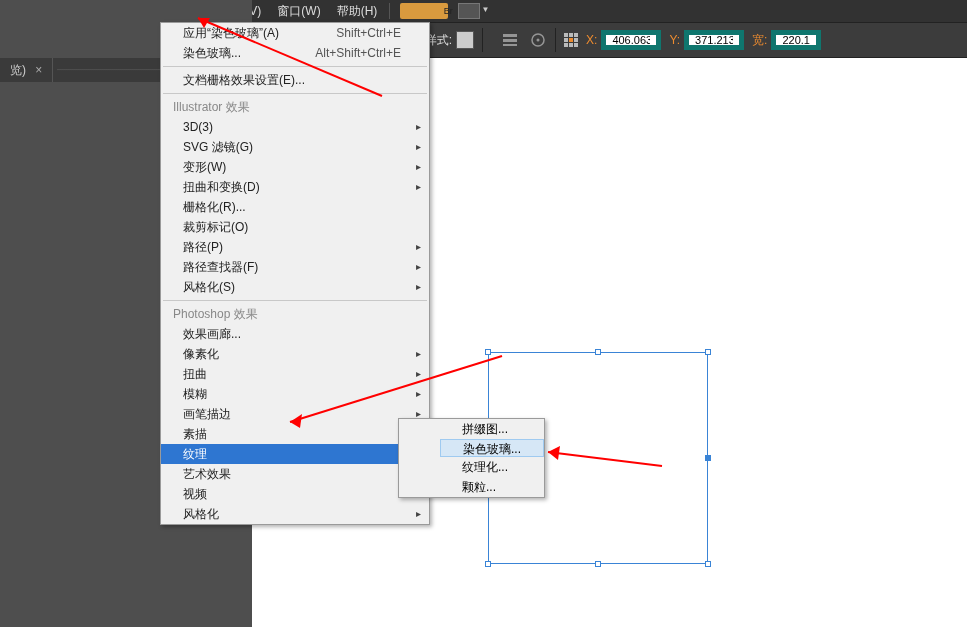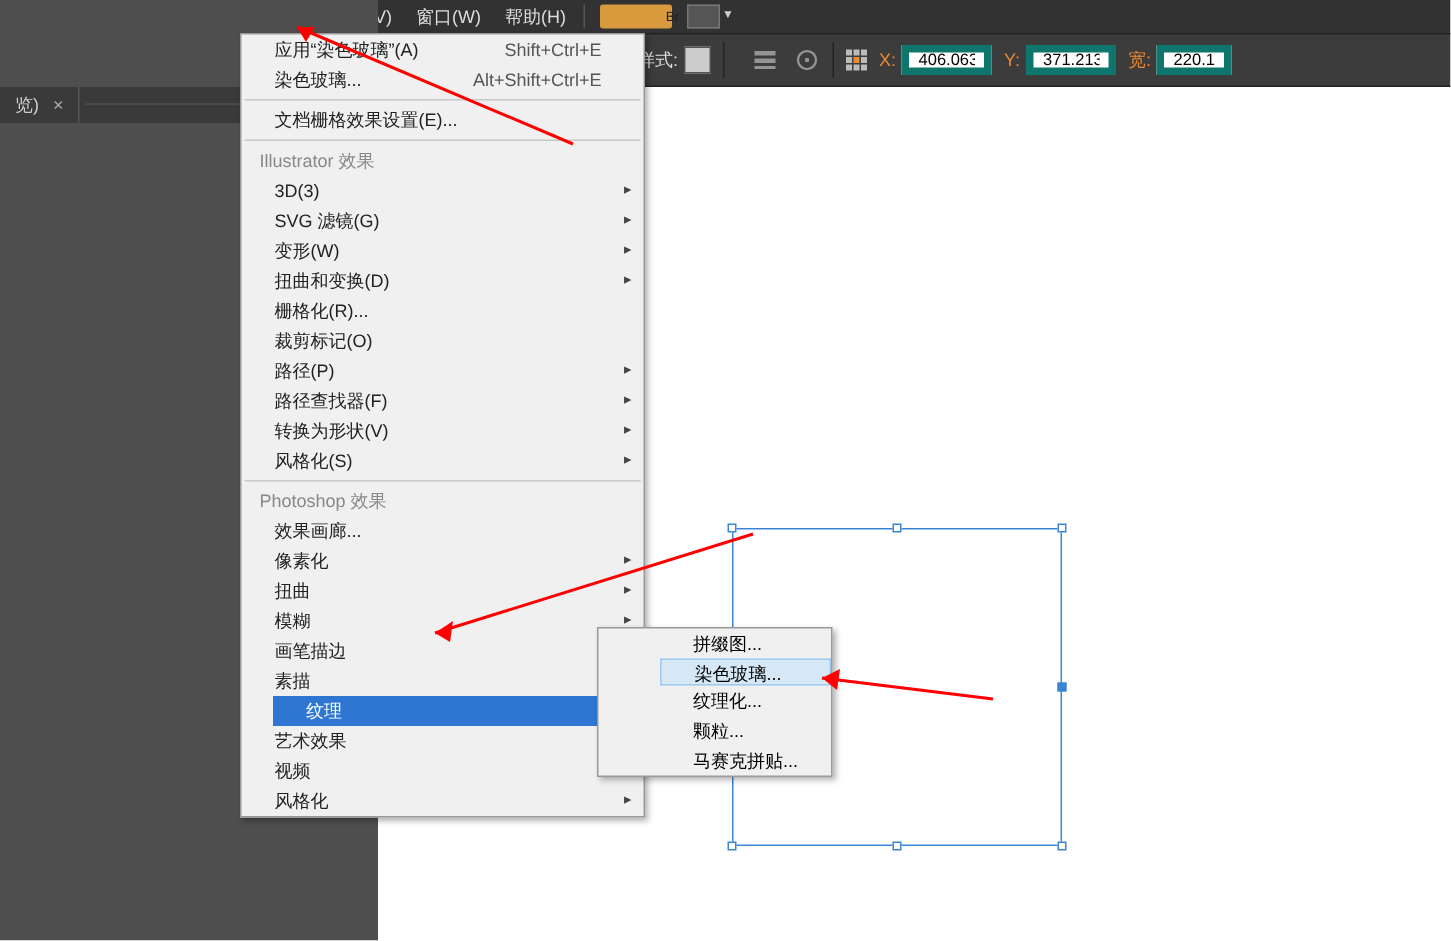--- a/index.html
+++ b/index.html
@@ -43,21 +43,21 @@
   .selrect .handle.mr { right:-4px; top:calc(50% - 3px); background:#3a84d6; }
   .selrect .handle.bl { left:-4px; bottom:-4px; }
   .selrect .handle.bm { left:calc(50% - 3px); bottom:-4px; }
   .selrect .handle.br { right:-4px; bottom:-4px; }
 
   
   .menu-panel { position:absolute; background:#f0f0f0; border:1px solid #9a9a9a; box-shadow:2px 2px 4px rgba(0,0,0,0.3); color:#222; }
   .menu-panel .row { height:20px; line-height:20px; padding:0 22px 0 22px; white-space:nowrap; position:relative; font-size:12px; cursor:default; }
   .menu-panel .row.hassub::after { content:"▸"; position:absolute; right:8px; top:0; color:#444; font-size:10px; }
   .menu-panel .row .shortcut { position:absolute; right:28px; color:#555; }
-  .menu-panel .row.highlight { background:#2e76d1; color:#fff;margin-left:21px; }
+  .menu-panel .row.highlight { background:#2e76d1; color:#fff; }
   .menu-panel .row.highlight::after { color:#fff; }
   .menu-panel .hr { height:1px; background:#c8c8c8; margin:3px 2px; }
   .menu-panel .section { height:20px; line-height:20px; padding-left:12px; color:#888; font-size:12px; }
 
   
   .submenu { position:absolute; background:#f0f0f0; border:1px solid #9a9a9a; box-shadow:2px 2px 4px rgba(0,0,0,0.3); min-width:140px; }
   .submenu .row { height:20px; line-height:20px; padding:0 22px; font-size:12px; cursor:default; }
   .submenu .row.highlight { background:#d6e7f6; border:1px solid #9fcaf0; height:18px; line-height:18px; }
 
   
@@ -164,21 +164,20 @@
   <div class="section">Illustrator 效果</div>
   <div id="ill-rows">
       <div class="row hassub">3D(3)</div>
       <div class="row hassub">SVG 滤镜(G)</div>
       <div class="row hassub">变形(W)</div>
       <div class="row hassub">扭曲和变换(D)</div>
       <div class="row">栅格化(R)...</div>
       <div class="row">裁剪标记(O)</div>
       <div class="row hassub">路径(P)</div>
       <div class="row hassub">路径查找器(F)</div>
-      <div class="row hassub">转换为形状(V)</div>
       <div class="row hassub">风格化(S)</div>
     </div>
   <div class="hr"></div>
   <div class="section">Photoshop 效果</div>
   <div id="ps-rows">
       <div class="row">效果画廊...</div>
       <div class="row hassub">像素化</div>
       <div class="row hassub">扭曲</div>
       <div class="row hassub">模糊</div>
       <div class="row hassub">画笔描边</div>
@@ -188,21 +187,20 @@
       <div class="row hassub">视频</div>
       <div class="row hassub">风格化</div>
     </div>
 </div>
 
 <div class="submenu" id="submenu" style="left:398px; top:418px;padding-left:41px;">
 <div class="row">拼缀图...</div>
     <div class="row highlight">染色玻璃...</div>
     <div class="row">纹理化...</div>
     <div class="row">颗粒...</div>
-    <div class="row">马赛克拼贴...</div>
   </div>
 
 <svg class="redarrow" style="left:0;top:0;width:967px;height:627px;position:absolute">
 
   <line x1="382" y1="96" x2="198" y2="18"></line>
   <polygon points="198,18 210,18 204,28"></polygon>
 
   <line x1="502" y1="356" x2="290" y2="422"></line>
   <polygon points="290,422 302,414 300,428"></polygon>
 

